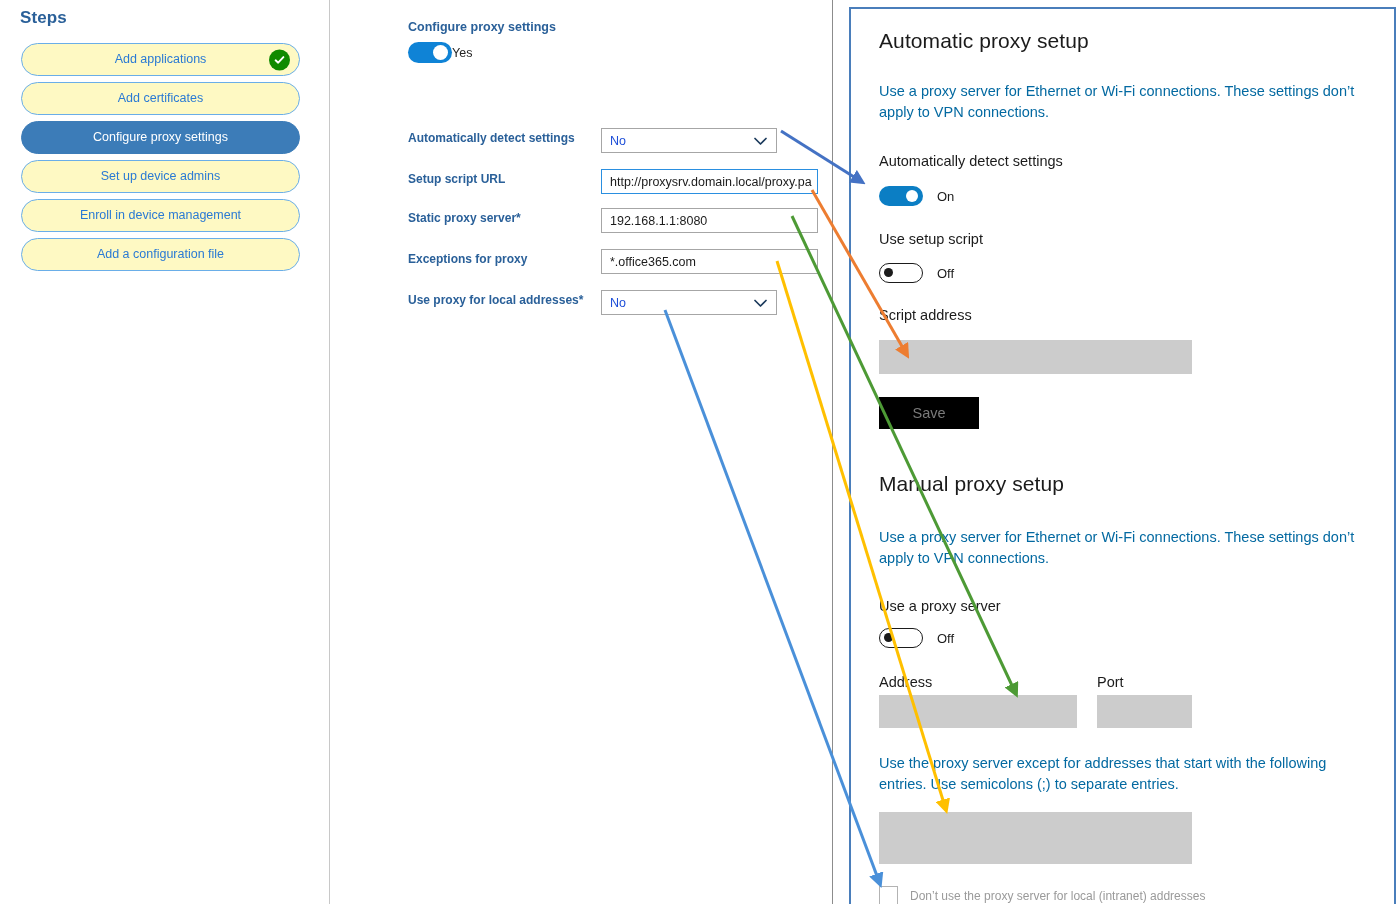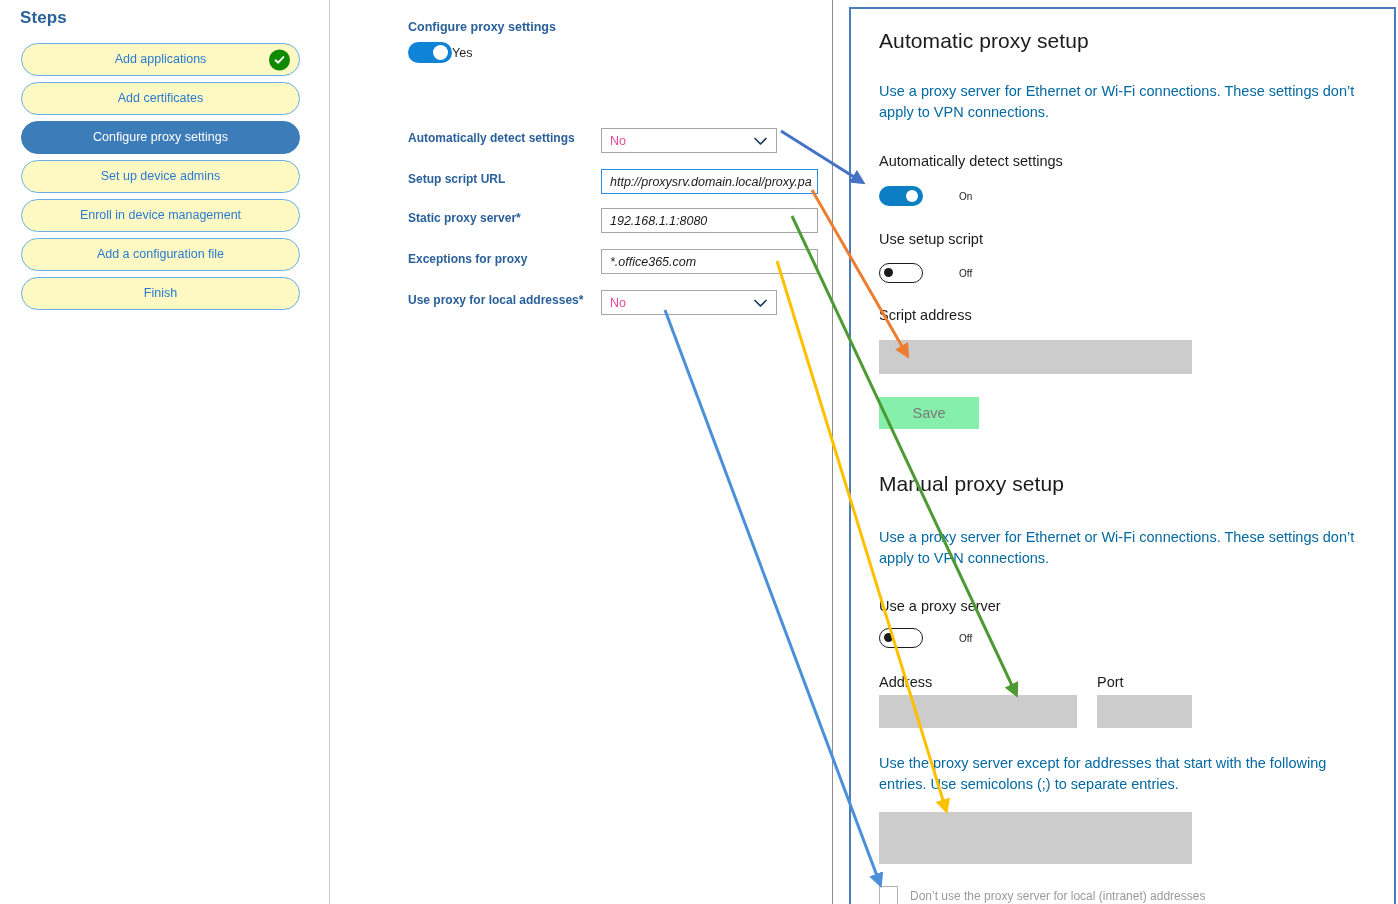--- a/index.html
+++ b/index.html
@@ -145,21 +145,21 @@
     border: 1px solid #a6a6a6;
     background: #fff;
     box-sizing: border-box;
     display: flex;
     align-items: center;
     cursor: pointer;
   }
   .field-select .val {
     margin-left: 8px;
     font-size: 12.5px;
-    color: #ec4899;
+    color: #1d4ed8;
   }
   .field-select .chev {
     position: absolute;
     right: 9px; top: 50%;
     transform: translateY(-50%);
   }
   .field-input {
     position: absolute;
     left: 271px; top: 0;
     width: 217px; height: 25px;
@@ -172,21 +172,20 @@
     cursor: text;
   }
   .field-input.focused {
     border: 1px solid #2a8fe0;
   }
   .field-input .val {
     margin-left: 8px;
     font-size: 12.5px;
     color: #1b1b1b;
     white-space: nowrap;
-    font-style: italic;
   }
 
   
   #settings-panel {
     position: absolute;
     left: 849px; top: 7px;
     width: 547px; height: 902px;
     border: 2px solid #4a7ebb;
     border-bottom: none;
     box-sizing: border-box;
@@ -244,31 +243,31 @@
     border: 1.6px solid #1b1b1b;
   }
   .win-toggle.off .knob {
     position: absolute;
     top: 4px; left: 4px;
     width: 9px; height: 9px;
     border-radius: 50%;
     background: #1b1b1b;
   }
   .win-toggle-label {
-    margin-left: 36px;
-    font-size: 10px;
+    margin-left: 14px;
+    font-size: 13px;
     color: #1b1b1b;
   }
   .win-box {
     position: absolute;
     background: #cccccc;
   }
   .win-button {
     position: absolute;
-    background: #86efac;
+    background: #000000;
     display: flex;
     align-items: center;
     justify-content: center;
     cursor: default;
   }
   .win-button span {
     font-size: 14.5px;
     color: #7a7a7a;
   }
   #win-checkbox-row {
@@ -329,23 +328,20 @@
     </div>
 
     <div class="step-item">
       <span class="step-label">Enroll in device management</span>
     </div>
 
     <div class="step-item">
       <span class="step-label">Add a configuration file</span>
     </div>
 
-    <div class="step-item">
-      <span class="step-label">Finish</span>
-    </div>
 
   </div>
 </div>
 
 <div id="form-panel">
   <div id="form-heading">Configure proxy settings</div>
 
   <div id="form-toggle-row">
     <span class="fluent-toggle">
       <span class="knob"></span>

